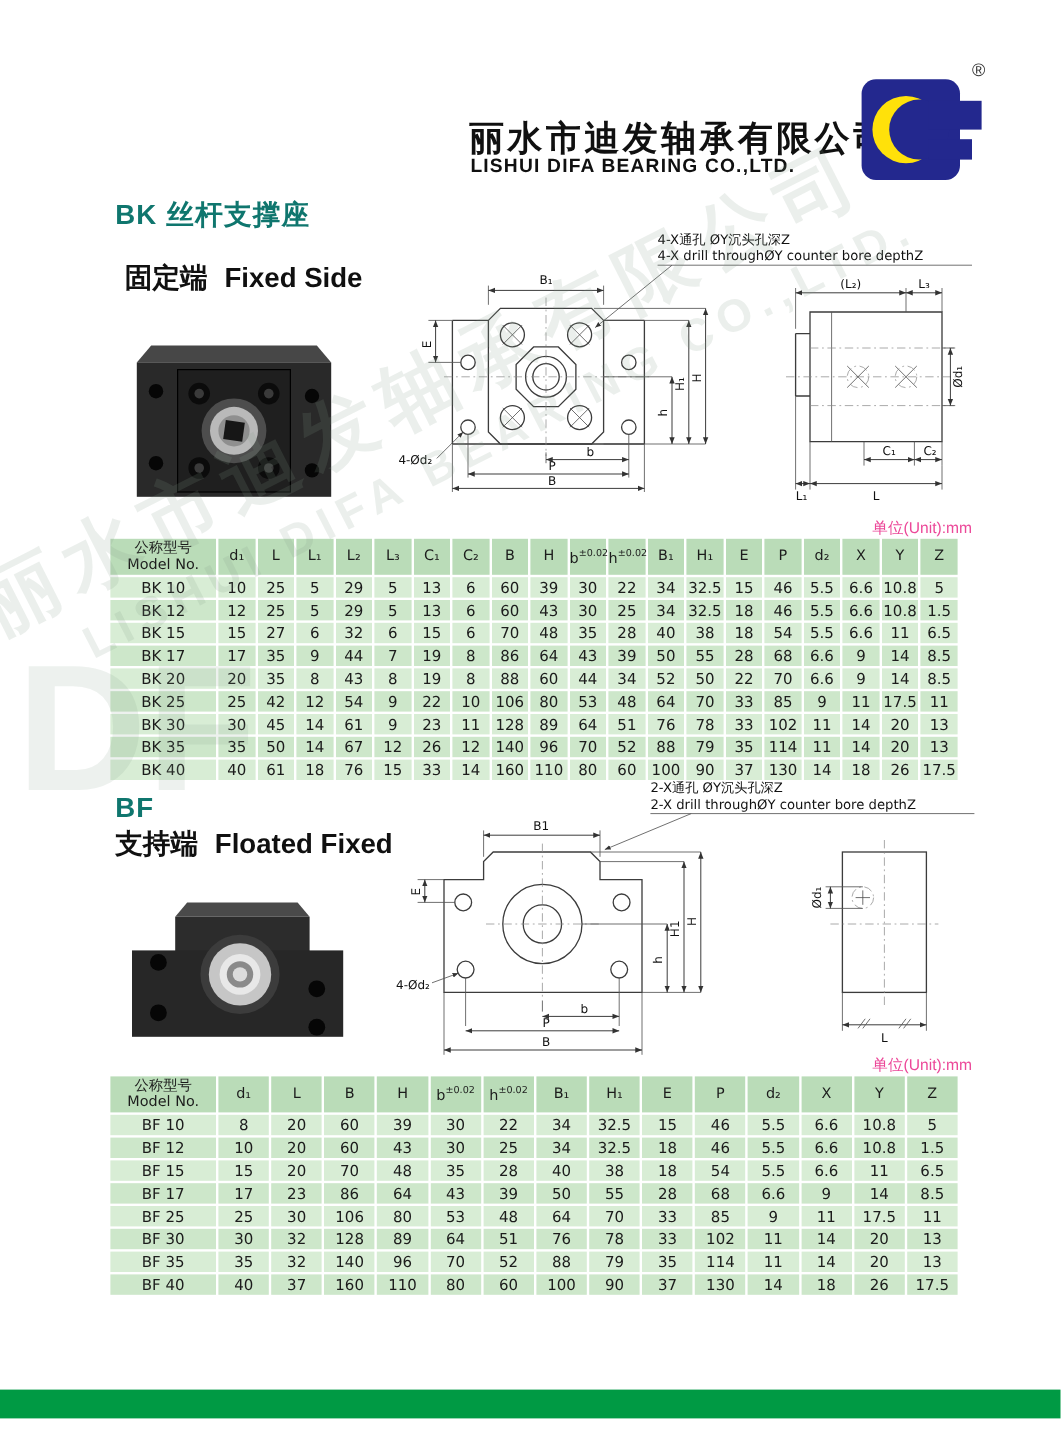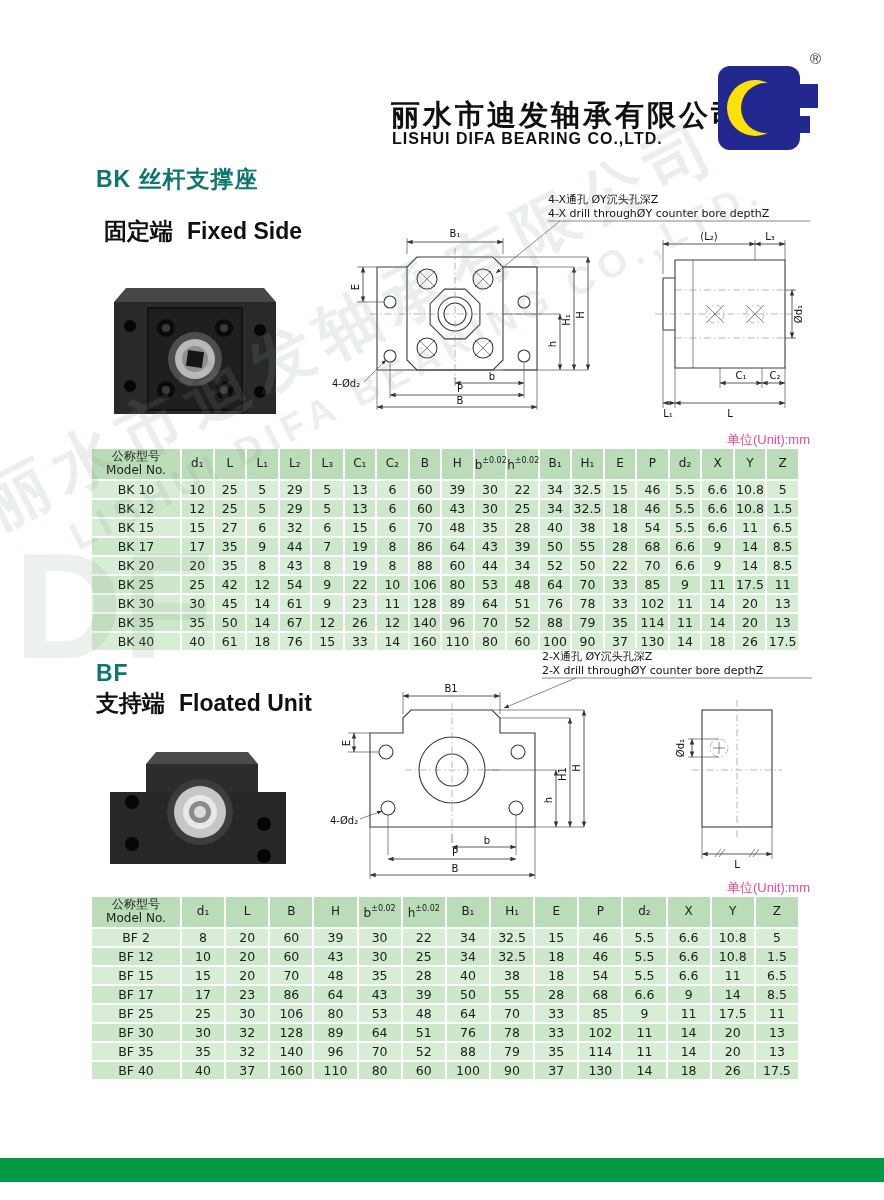--- a/index.html
+++ b/index.html
@@ -432,21 +432,21 @@
           <td>14</td>
           <td>18</td>
           <td>26</td>
           <td>17.5</td>
         </tr>
       </tbody>
     </table>
 
   <div class="abs sec-title bf-title">BF</div>
   <div class="abs sec-sub bf-sub">
-    <span>支持端</span><span class="en">Floated Unit</span>
+    <span>支持端</span><span class="en">Floated Fixed</span>
   </div>
 
   <div class="abs" style="left:100px;top:740px;width:195px;height:140px;">
     <svg width="195" height="140" viewBox="0 0 195 140">
       <polygon points="56,12 148,12 158,24 46,24" fill="#4a4a4a"></polygon>
       <rect x="46" y="24" width="112" height="36" fill="#2c2c2c"></rect>
       <rect x="10" y="52" width="176" height="72" fill="#272727"></rect>
       <circle cx="100" cy="72" r="33" fill="#3c3c3c"></circle>
       <circle cx="100" cy="72" r="26" fill="#c6c6c6"></circle>
       <circle cx="100" cy="72" r="17" fill="#e8e8e8"></circle>
@@ -554,21 +554,21 @@
           <th><span>E</span></th>
           <th><span>P</span></th>
           <th><span>d₂</span></th>
           <th><span>X</span></th>
           <th><span>Y</span></th>
           <th><span>Z</span></th>
         </tr>
       </thead>
       <tbody>
         <tr>
-          <td>BF 2</td>
+          <td>BF 10</td>
           <td>8</td>
           <td>20</td>
           <td>60</td>
           <td>39</td>
           <td>30</td>
           <td>22</td>
           <td>34</td>
           <td>32.5</td>
           <td>15</td>
           <td>46</td>

